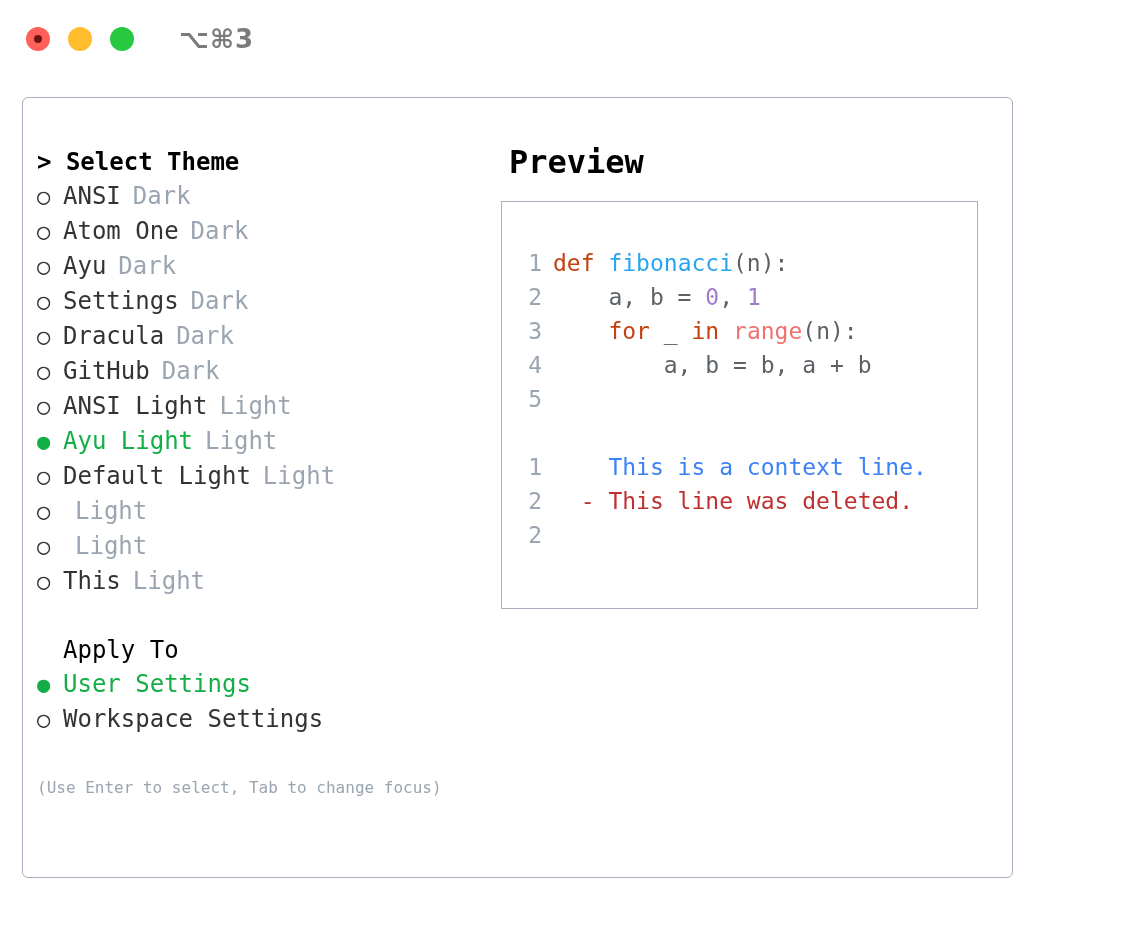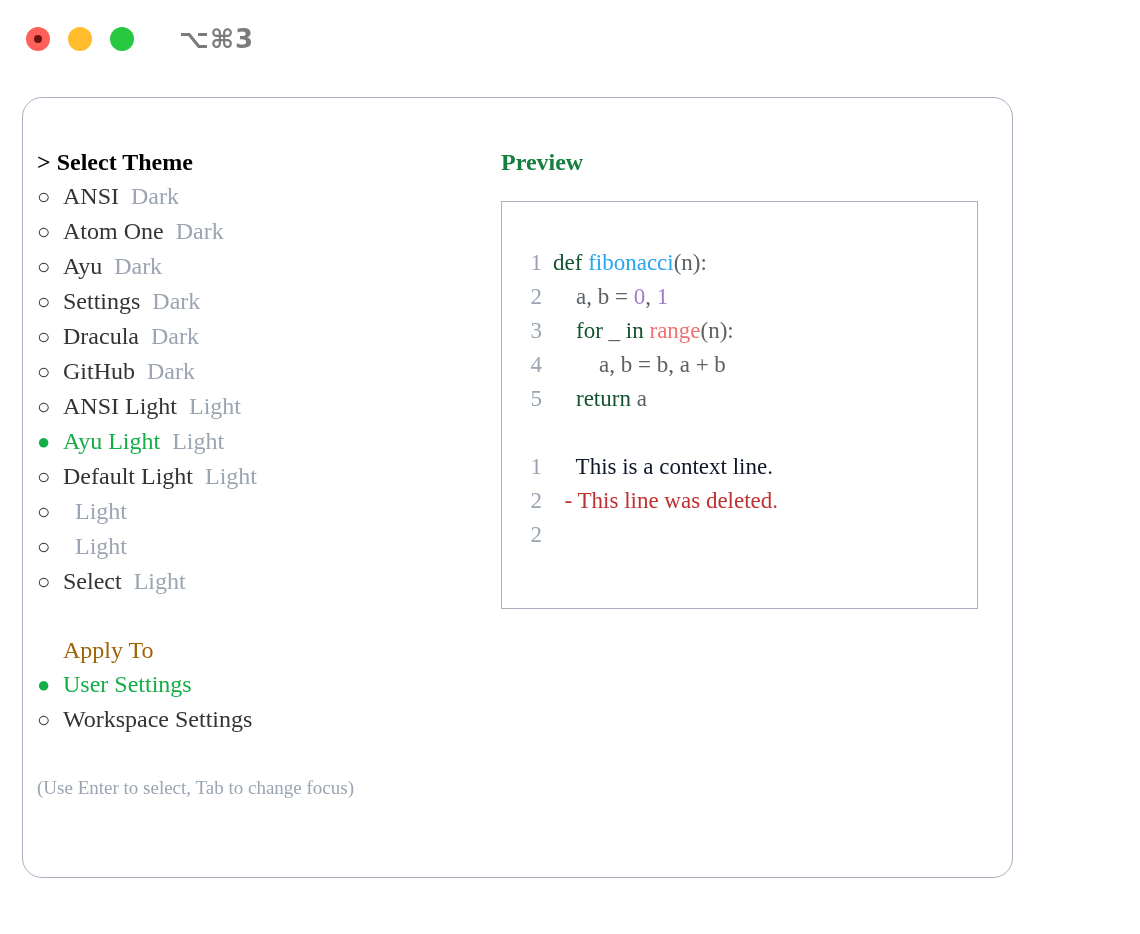--- a/index.html
+++ b/index.html
@@ -71,24 +71,23 @@
   }
 
   
   .panel {
     position: absolute;
     left: 22px;
     top: 97px;
     width: 991px;
     height: 781px;
     border: 1.5px solid #a8b0bd;
-    border-radius: 20px;
-    box-sizing: border-box;
-    background: #ffffff;
-    font-family: Liberation Serif, serif;
+    border-radius: 6px;
+    box-sizing: border-box;
+    background: #ffffff;
   }
 
   .panel-inner {
     position: relative;
     width: 100%;
     height: 100%;
     display: block;
   }
 
   
@@ -124,50 +123,51 @@
   .bullet.sel { color: #14ae47; }
   .opt-label { color: #333333; }
   .opt-label.sel { color: #14ae47; }
   .opt-tag {
     color: #9aa5b1;
     margin-left: 12px;
   }
 
   .section-header {
     font-size: 24px;
-    color: #a16207;
+    color: #000000;
     line-height: 34px;
     padding-left: 26px;
     white-space: pre;
   }
 
   .spacer-sm { height: 34px; }
   .spacer-md { height: 34px; }
 
   .hint {
-    font-size: 19px;
+    font-size: 16px;
     color: #9aa5b1;
     line-height: 34px;
     width: 420px;
     white-space: pre-wrap;
   }
 
   
   .right-col {
     position: absolute;
     left: 478px;
     top: 47px;
     width: 500px;
   }
   .preview-title {
-    font-size: 24px;
+    font-size: 32px;
     font-weight: 700;
-    color: #15803d;
-    line-height: 34px;
-    white-space: pre;
+    color: #000000;
+    line-height: 34px;
+    white-space: pre;
+    margin-left: 8px;
   }
   .preview-box {
     margin-top: 22px;
     width: 477px;
     height: 408px;
     border: 1.5px solid #a8b0bd;
     box-sizing: border-box;
     background: #ffffff;
     padding: 44px 0 0 14px;
   }
@@ -182,28 +182,28 @@
   .lineno {
     display: inline-block;
     width: 26px;
     flex: 0 0 26px;
     text-align: right;
     color: #9aa5b1;
     margin-right: 11px;
   }
   .code-text { white-space: pre; }
 
-  .tok-kw   { color: #14532d; }
+  .tok-kw   { color: #c2410c; }
   .tok-fn   { color: #27a5ef; }
   .tok-num  { color: #a37acc; }
   .tok-bi   { color: #f07171; }
   .tok-txt  { color: #5c6166; }
 
   .diff-gap { height: 34px; }
-  .diff-ctx { color: #0f172a; }
+  .diff-ctx { color: #3b82f6; }
   .diff-del { color: #c03030; }
   .diff-add { color: #17c017; }
 </style>
 </head>
 <body>
 
 <div class="window">
 
   <div class="titlebar">
     <div class="dots">
@@ -226,21 +226,21 @@
             <div class="opt-row"><span class="bullet">○</span><span class="opt-label">Atom One</span><span class="opt-tag">Dark</span></div>
             <div class="opt-row"><span class="bullet">○</span><span class="opt-label">Ayu</span><span class="opt-tag">Dark</span></div>
             <div class="opt-row"><span class="bullet">○</span><span class="opt-label">Settings</span><span class="opt-tag">Dark</span></div>
             <div class="opt-row"><span class="bullet">○</span><span class="opt-label">Dracula</span><span class="opt-tag">Dark</span></div>
             <div class="opt-row"><span class="bullet">○</span><span class="opt-label">GitHub</span><span class="opt-tag">Dark</span></div>
             <div class="opt-row"><span class="bullet">○</span><span class="opt-label">ANSI Light</span><span class="opt-tag">Light</span></div>
             <div class="opt-row"><span class="bullet sel">●</span><span class="opt-label sel">Ayu Light</span><span class="opt-tag">Light</span></div>
             <div class="opt-row"><span class="bullet">○</span><span class="opt-label">Default Light</span><span class="opt-tag">Light</span></div>
             <div class="opt-row"><span class="bullet">○</span><span class="opt-tag">Light</span></div>
             <div class="opt-row"><span class="bullet">○</span><span class="opt-tag">Light</span></div>
-            <div class="opt-row"><span class="bullet">○</span><span class="opt-label">Select</span><span class="opt-tag">Light</span></div>
+            <div class="opt-row"><span class="bullet">○</span><span class="opt-label">This</span><span class="opt-tag">Light</span></div>
           </div>
 
         <div class="spacer-sm"></div>
 
         <div class="section-header">Apply To</div>
 
         <div id="apply-list">
             <div class="opt-row"><span class="bullet sel">●</span><span class="opt-label sel">User Settings</span></div>
             <div class="opt-row"><span class="bullet">○</span><span class="opt-label">Workspace Settings</span></div>
           </div>
@@ -252,21 +252,21 @@
 
       <div class="right-col">
         <div class="preview-title">Preview</div>
 
         <div class="preview-box">
           <div id="code-block">
               <div class="code-line"><span class="lineno">1</span><span class="code-text"><span class="tok-kw">def </span><span class="tok-fn">fibonacci</span><span class="tok-txt">(n):</span></span></div>
               <div class="code-line"><span class="lineno">2</span><span class="code-text"><span class="tok-txt">    a, b = </span><span class="tok-num">0</span><span class="tok-txt">, </span><span class="tok-num">1</span></span></div>
               <div class="code-line"><span class="lineno">3</span><span class="code-text"><span class="tok-kw">    for </span><span class="tok-txt">_ </span><span class="tok-kw">in </span><span class="tok-bi">range</span><span class="tok-txt">(n):</span></span></div>
               <div class="code-line"><span class="lineno">4</span><span class="code-text"><span class="tok-txt">        a, b = b, a + b</span></span></div>
-              <div class="code-line"><span class="lineno">5</span><span class="code-text"><span class="tok-kw">    return </span><span class="tok-txt">a</span></span></div>
+              <div class="code-line"><span class="lineno">5</span></div>
             </div>
           <div class="diff-gap"></div>
           <div id="diff-block">
               <div class="code-line"><span class="lineno">1</span><span class="code-text diff-ctx">    This is a context line.</span></div>
               <div class="code-line"><span class="lineno">2</span><span class="code-text diff-del">  - This line was deleted.</span></div>
               <div class="code-line"><span class="lineno">2</span></div>
             </div>
         </div>
       </div>
 

